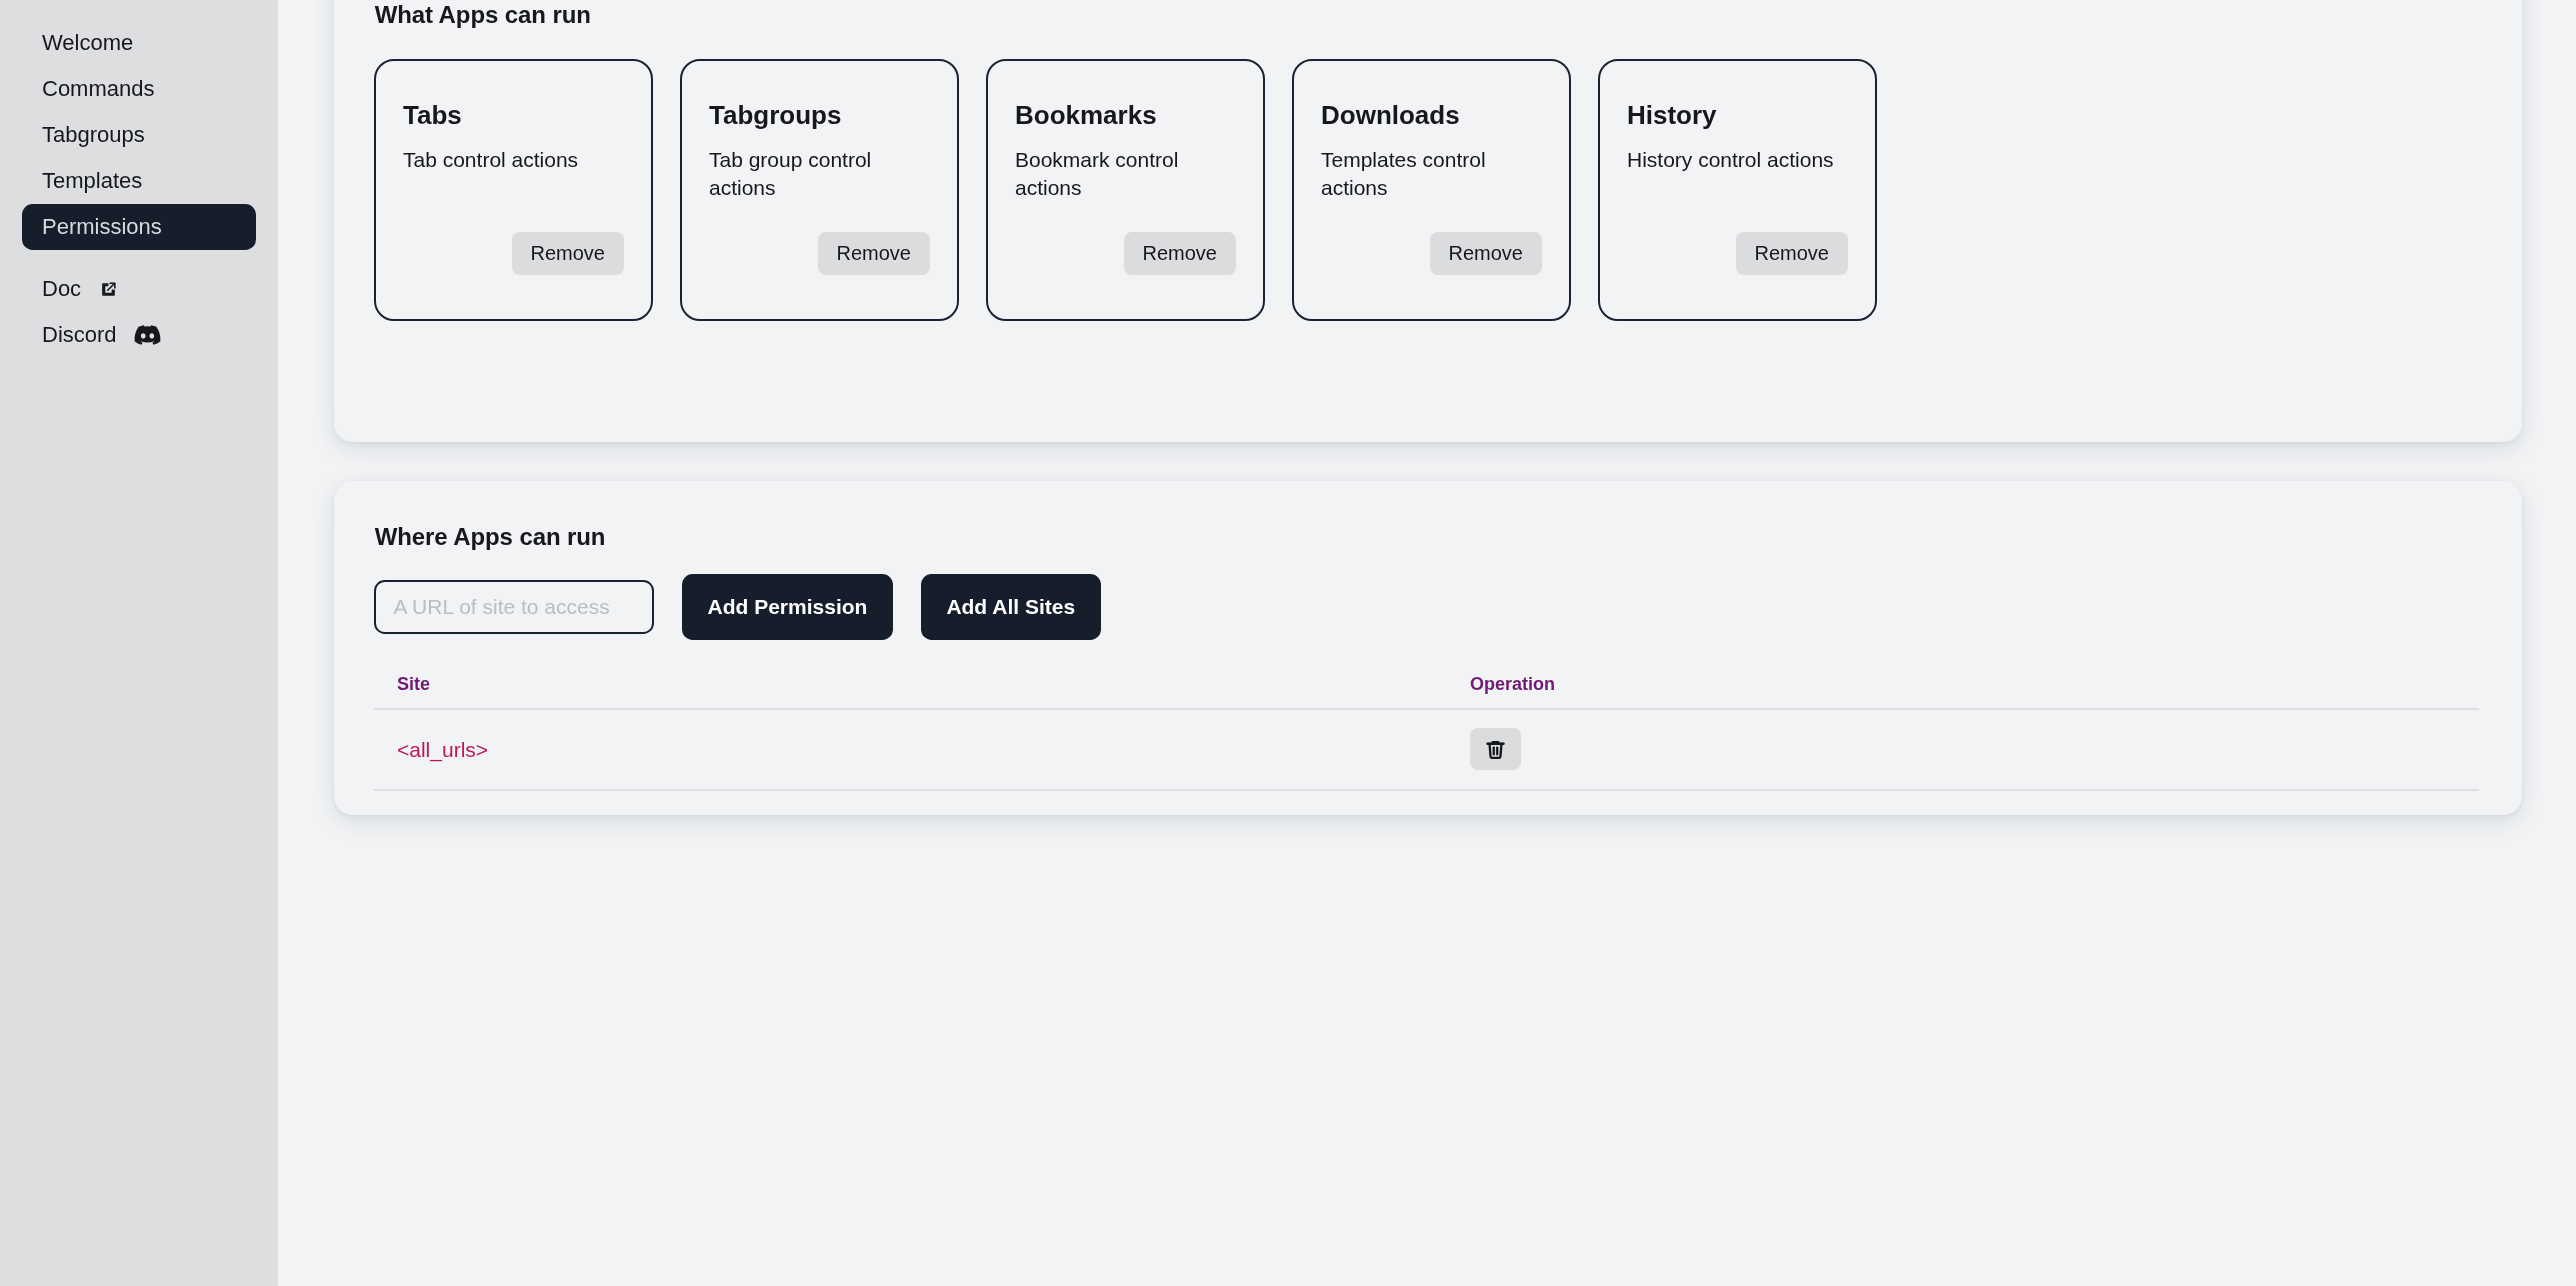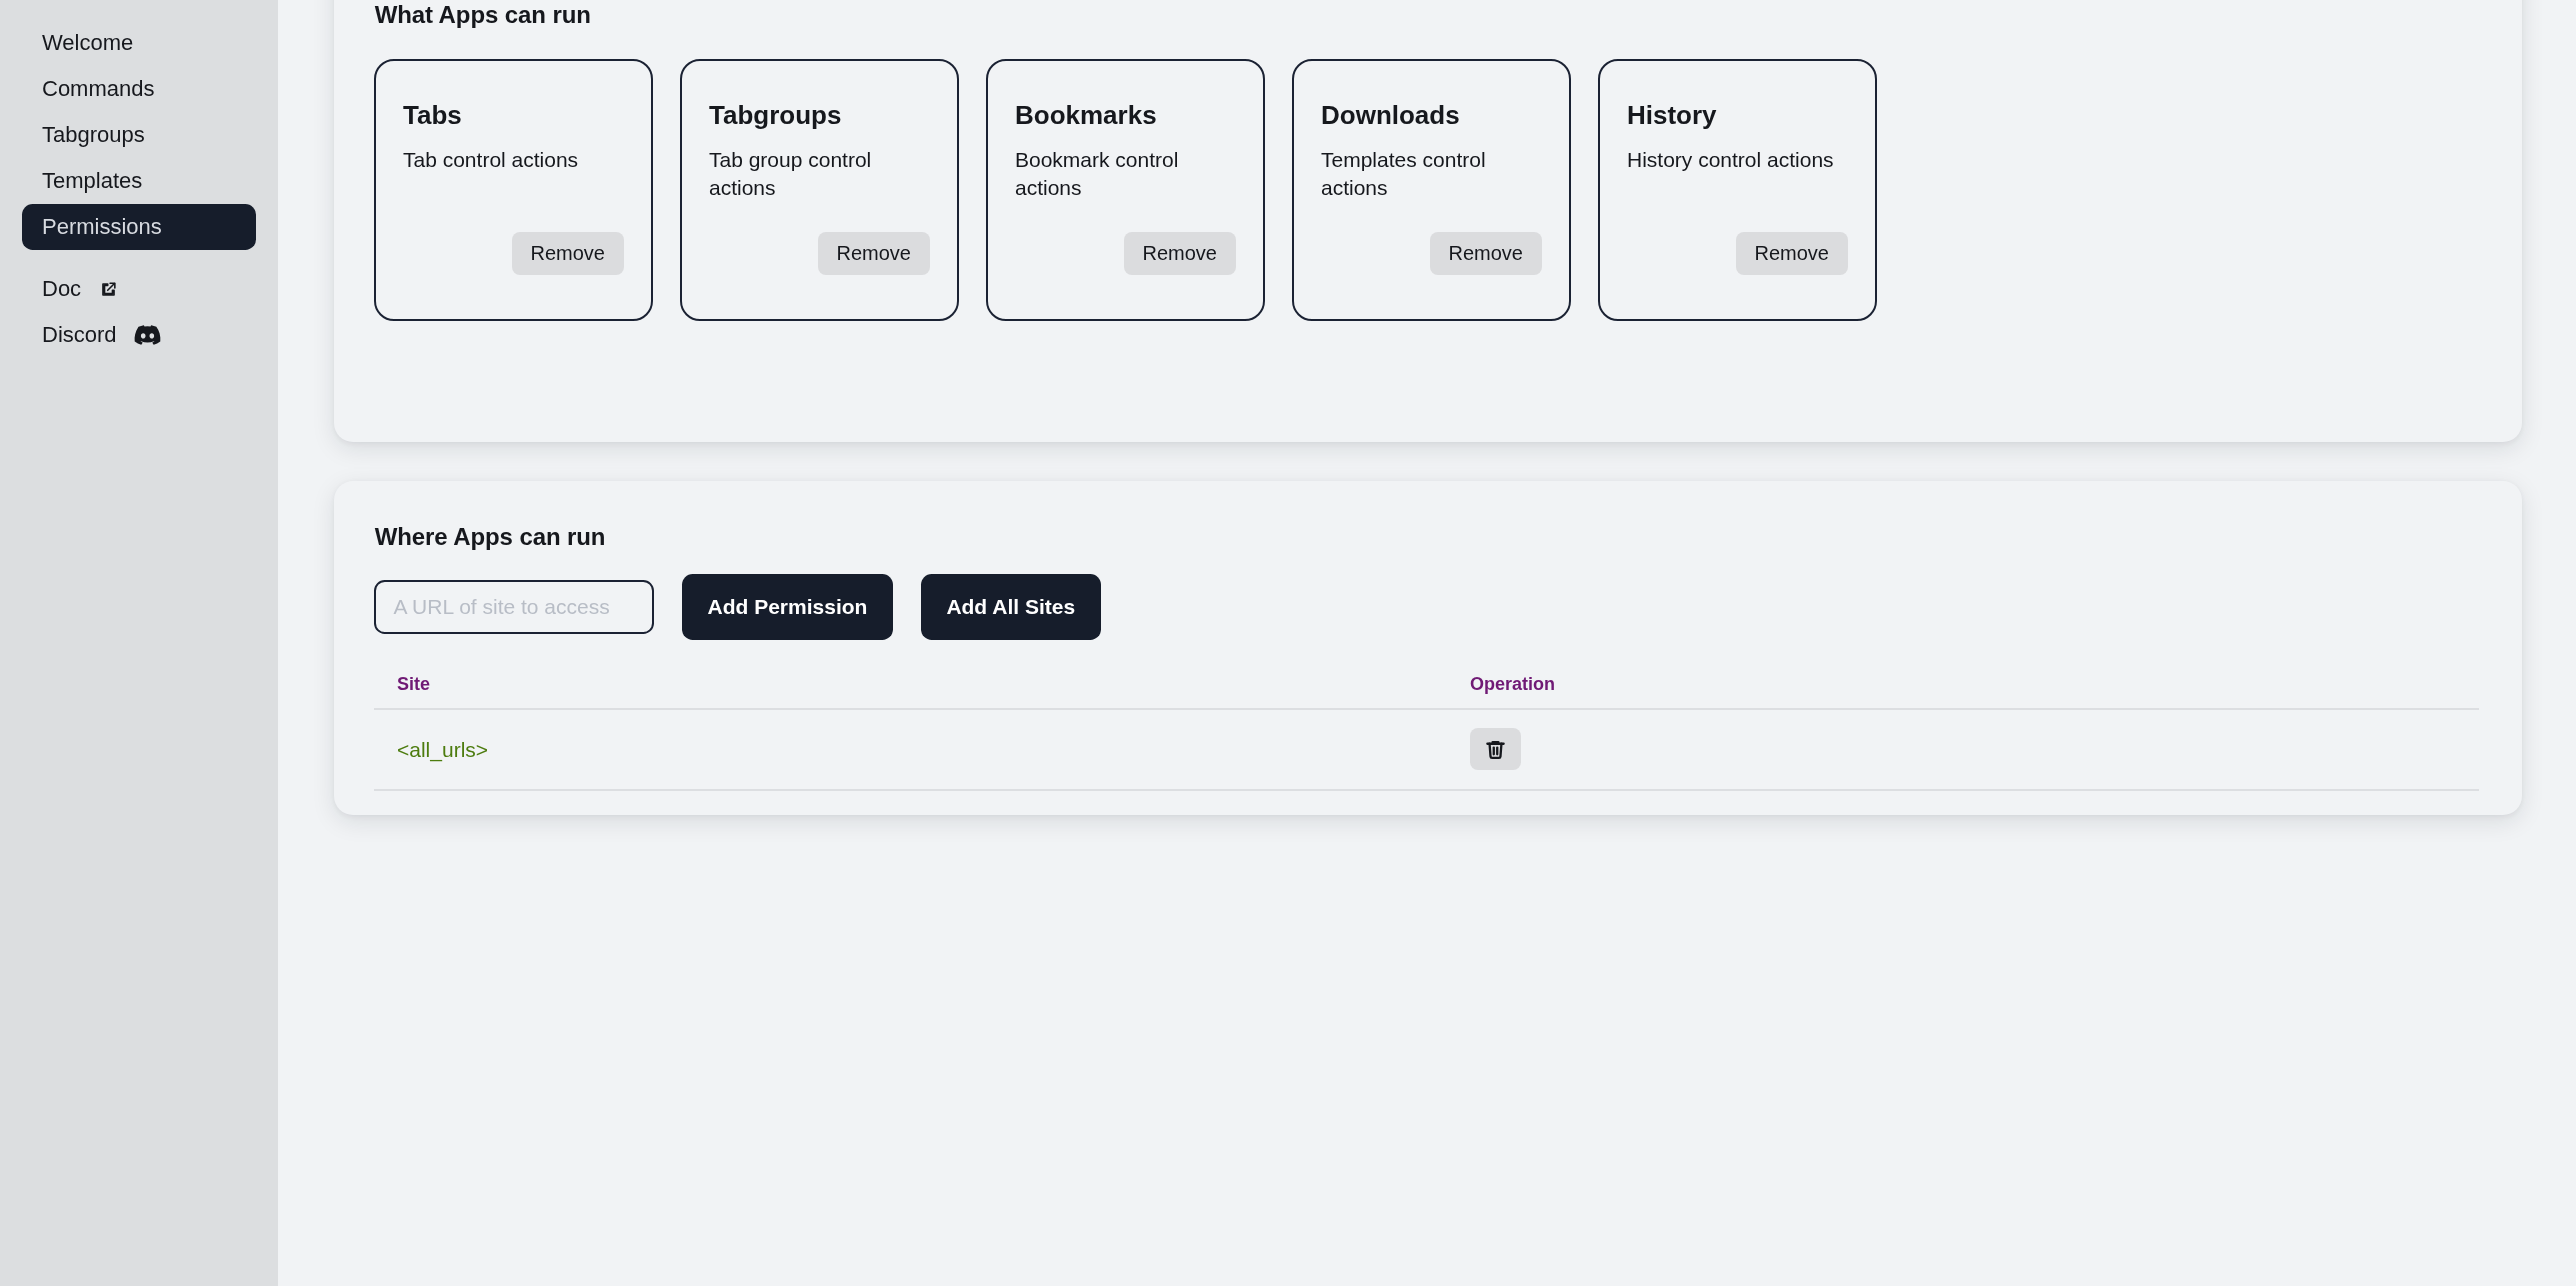--- a/index.html
+++ b/index.html
@@ -206,21 +206,21 @@
   .col-site { width: 1073px; min-width: 1073px; }
   .col-op { flex: 1 1 auto; }
   .th {
     font-size: 18px;
     font-weight: bold;
     color: #701a75;
     line-height: 1;
   }
   .td-site {
     font-size: 21px;
-    color: #4d7c0f;
+    color: #be185d;
     line-height: 1;
   }
   .btn-icon {
     background: #dbdcde;
     border: none;
     border-radius: 8px;
     width: 51px;
     height: 42px;
     display: inline-flex;
     align-items: center;

